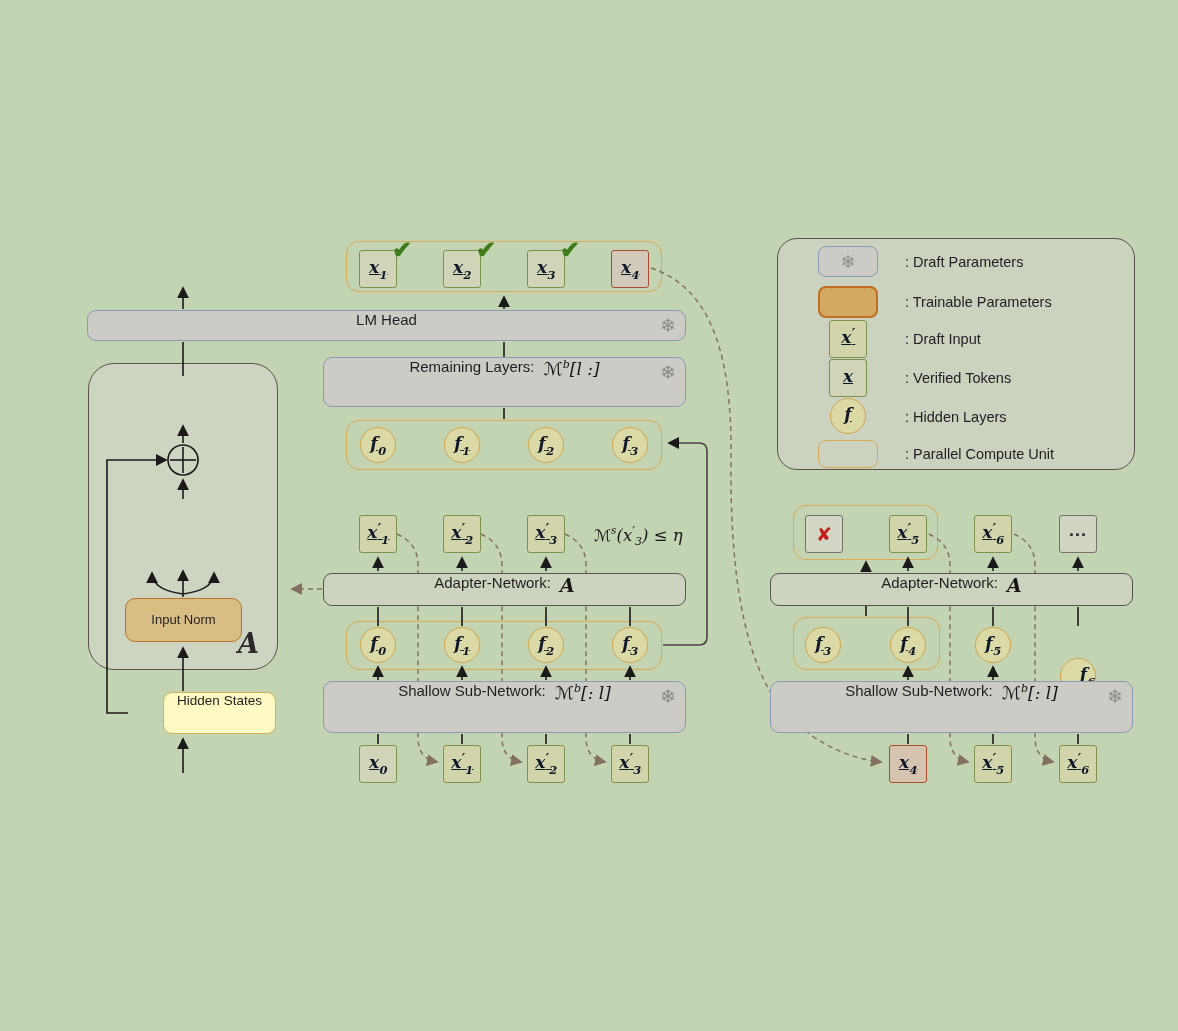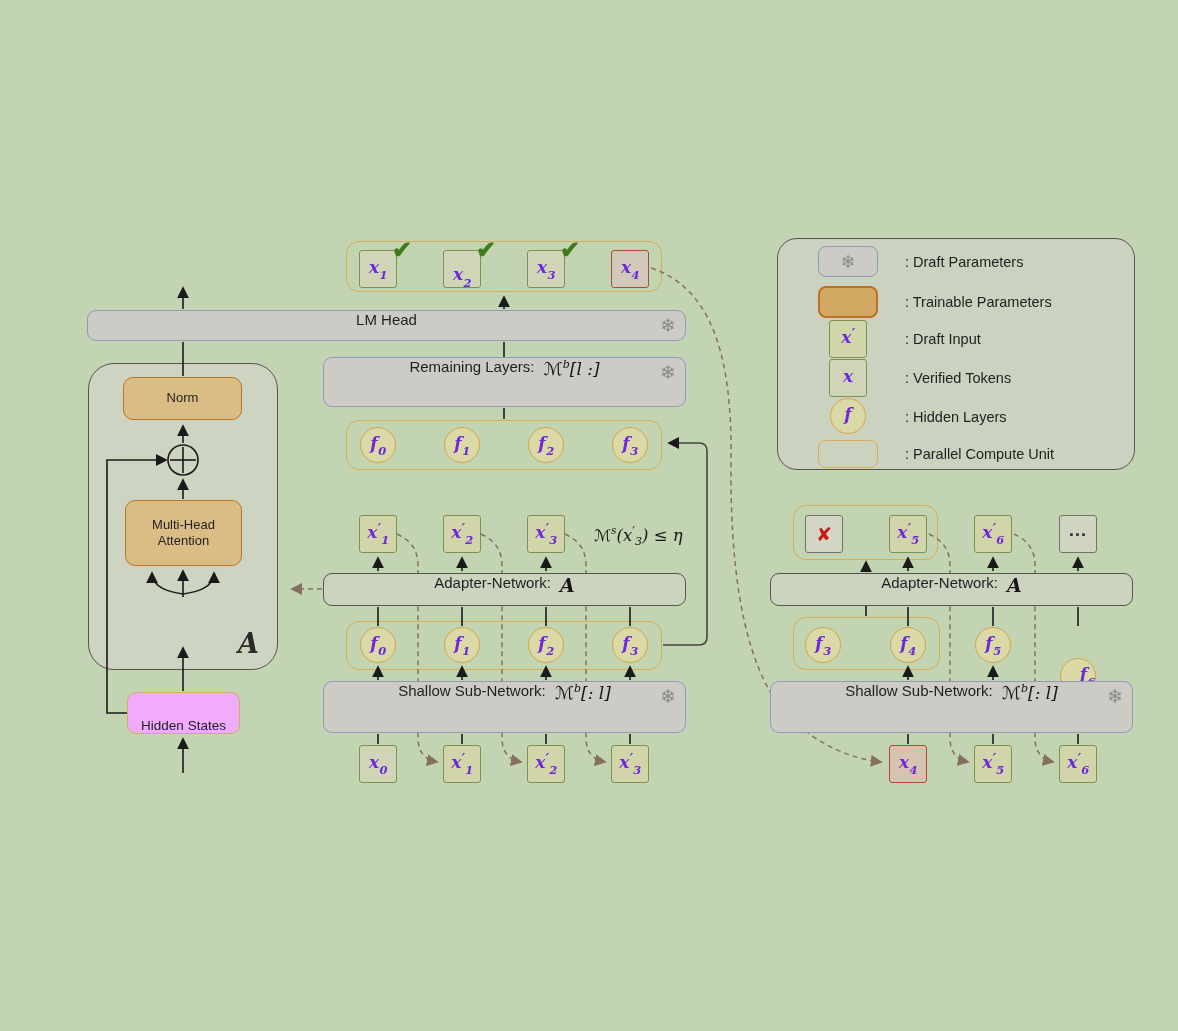--- a/index.html
+++ b/index.html
@@ -22,32 +22,32 @@
   .tok.v{background:#cfd5b6;border:1.6px solid #7d9150;}
   .tok.d{background:#d2d4aa;border:1.6px solid #7d9150;}
   .tok.rej{background:#d1cabb;border:1.8px solid #ae4a31;}
   .tok.rejin{background:#d6c4b1;border:1.8px solid #ae4a31;}
   .tok.xbox{background:#d3d6c4;border:1.6px solid #73736b;}
   .tok.dots{background:#cfd5c1;border:1.6px solid #73736b;}
   
   .fc{position:absolute;width:36px;height:36px;border-radius:50%;background:#dbd9a5;border:1.6px solid #d2a54a;
       display:flex;align-items:center;justify-content:center;z-index:3;}
   
-  .m{font-family:"DejaVu Serif",serif;font-style:italic;font-weight:600;font-size:17px;color:#6d28d9;line-height:1;}
+  .m{font-family:"DejaVu Serif",serif;font-style:italic;font-weight:600;font-size:17px;color:#0f172a;line-height:1;text-decoration:underline;}
   .m sub{font-size:11.5px;font-weight:600;position:relative;top:2px;left:0.5px;}
   .m .p{font-size:13px;position:relative;top:-5px;left:0.5px;}
   .mm{font-family:"DejaVu Sans","DejaVu Serif",serif;font-style:normal;font-weight:500;font-size:18px;color:#161616;}
   .mathbit{font-family:"DejaVu Serif",serif;font-style:italic;font-size:17px;color:#161616;}
   .mathbit sup{font-size:11px;}
   .scrA{font-family:"DejaVu Serif",serif;font-style:italic;font-weight:600;font-size:19px;color:#161616;}
   
   .tan{position:absolute;background:#d9bd85;border:1.8px solid #bf7329;border-radius:10px;display:flex;flex-direction:column;
        align-items:center;justify-content:center;font-size:13px;line-height:1.25;z-index:3;text-align:center;}
-  .hsbox{position:absolute;background:#f0abfc;border:1.6px solid #cfb35c;border-radius:9px;display:flex;
-       align-items:flex-end;justify-content:center;font-size:13.5px;z-index:3;}
+  .hsbox{position:absolute;background:#fef9c3;border:1.6px solid #cfb35c;border-radius:9px;display:flex;
+       align-items:flex-start;justify-content:center;font-size:13.5px;z-index:3;margin-left:36px;}
   
   .snow{position:absolute;font-size:19px;color:#8b8b85;z-index:4;line-height:1;}
   .chk{position:absolute;font-size:24px;font-weight:bold;color:#3f7d1c;z-index:4;line-height:1;}
   .rejmark{font-size:19px;font-weight:bold;color:#c41a1a;font-family:"DejaVu Sans",sans-serif;}
   .dotmark{font-size:19px;font-weight:bold;color:#333;letter-spacing:1px;position:relative;top:-4px;}
   
   .pill{position:absolute;border-radius:8px;z-index:3;display:flex;align-items:center;justify-content:center;}
   .pill.frozen{background:#cccbc6;border:1.6px solid #8e9ab9;}
   .pill.train{background:#d2a962;border:2px solid #c06e20;}
   .pill.par{background:transparent;border:1.6px solid #d9ab52;}
@@ -137,21 +137,21 @@
       <path d="M322,589 L292,589" marker-end="url(#ahd)"></path>
       <path d="M929,534 C944,541 950,551 950,566 L950,738 C950,753 958,760 968,762" marker-end="url(#ahd)"></path>
       <path d="M1014,534 C1029,541 1035,551 1035,566 L1035,738 C1035,753 1043,760 1053,762" marker-end="url(#ahd)"></path>
     </g>
   </svg>
 
   <div class="tok v" style="left:359px;top:250px;">
     <span class="m"><span>x</span><span class="p"></span><sub>1</sub></span>
   </div>
   <span class="chk" style="left:392px;top:238px;">✔</span>
-  <div class="tok v" style="left:443px;top:250px;align-items:flex-end;">
+  <div class="tok v" style="left:443px;top:250px;">
     <span class="m"><span>x</span><span class="p"></span><sub>2</sub></span>
   </div>
   <span class="chk" style="left:476px;top:238px;">✔</span>
   <div class="tok v" style="left:527px;top:250px;">
     <span class="m"><span>x</span><span class="p"></span><sub>3</sub></span>
   </div>
   <span class="chk" style="left:560px;top:238px;">✔</span>
   <div class="tok rej" style="left:611px;top:250px;">
     <span class="m"><span>x</span><span class="p"></span><sub>4</sub></span>
   </div>
@@ -224,26 +224,22 @@
   <div class="tok d" style="left:443px;top:745px;">
     <span class="m"><span>x</span><span class="p">′</span><sub>1</sub></span>
   </div>
   <div class="tok d" style="left:527px;top:745px;">
     <span class="m"><span>x</span><span class="p">′</span><sub>2</sub></span>
   </div>
   <div class="tok d" style="left:611px;top:745px;">
     <span class="m"><span>x</span><span class="p">′</span><sub>3</sub></span>
   </div>
 
-  <div class="tan" style="left:123px;top:377px;width:119px;height:43px;">
-    <span>Norm</span>
-  </div>
-  <div class="tan" style="left:125px;top:500px;width:117px;height:66px;">
-    <span>Multi-Head</span>
-    <span>Attention</span>
+  <div class="tan" style="left:125px;top:598px;width:117px;height:44px;">
+    <span>Input Norm</span>
   </div>
   <div class="bigA" style="left:238px;top:628px;">A</div>
   <div class="hsbox" style="left:127px;top:692px;width:113px;height:42px;">
     <span>Hidden States</span>
   </div>
 
   <div class="pill frozen" style="left:818px;top:246px;width:60px;height:31px;">
     <span style="font-size:18px;color:#8b8b85;line-height:1;">❄</span>
   </div>
   <div class="leg-label" style="left:905px;top:254px;">: Draft Parameters</div>

